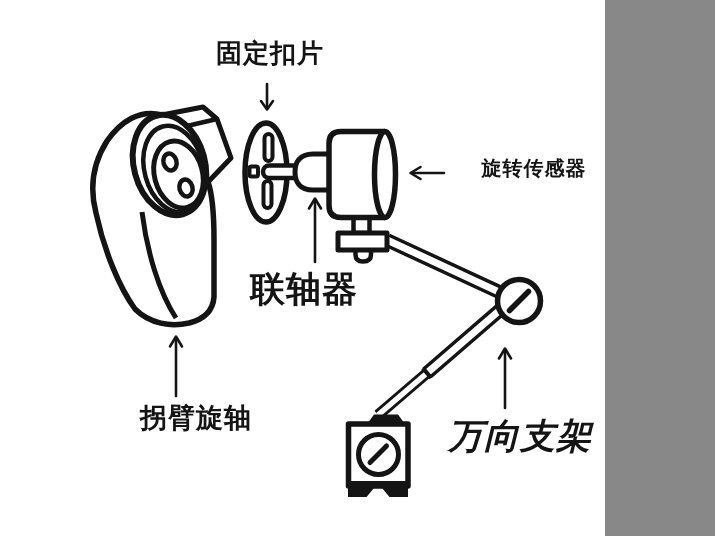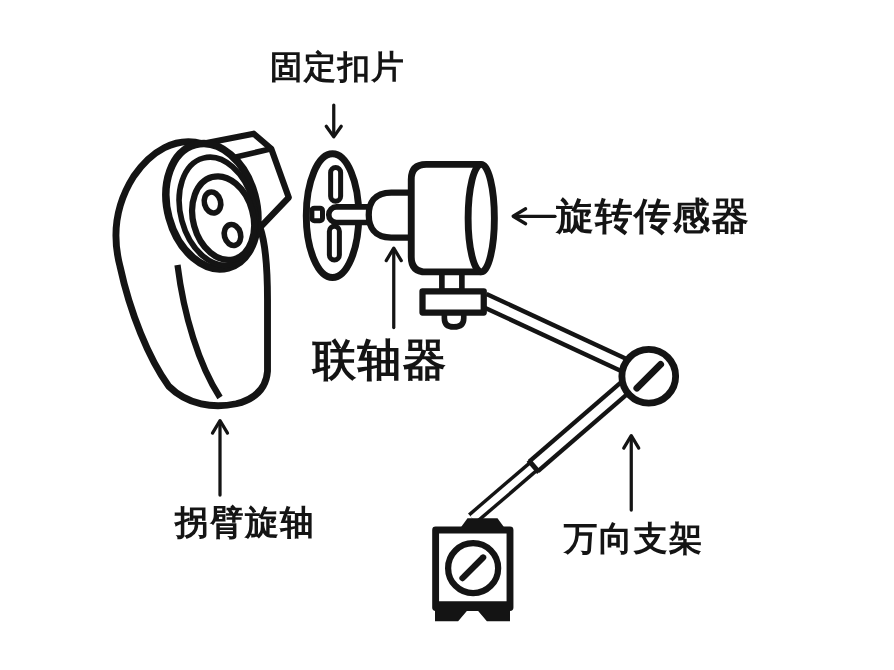--- a/index.html
+++ b/index.html
@@ -1,38 +1,38 @@
 <!DOCTYPE html>
 <html><head>
 <meta charset="utf-8">
 <style>
   html,body{margin:0;padding:0;background:#888;}
   #stage{
     position:relative;
-    width:715px;height:536px;
+    width:605px;height:536px;
     background:#ffffff;
     overflow:hidden;
     font-family:"Liberation Sans","DejaVu Sans",sans-serif;
   }
   #stage svg{position:absolute;left:0;top:0;}
   .part-label{
     position:absolute;
     color:#141414;
     font-weight:800;
     text-align:center;
     white-space:nowrap;
     letter-spacing:1px;
     line-height:1.1;
     user-select:none;
   }
   #lbl-fixing-clip     {left:213px; top:39px;  width:114px; font-size:26px;}
-  #lbl-rotation-sensor {left:445px; top:157px; width:142px; font-size:30px;}
+  #lbl-rotation-sensor {left:463px; top:157px; width:142px; font-size:20px;}
   #lbl-coupling        {left:250px; top:270px; width:92px;  font-size:35px;}
   #lbl-crank-arm       {left:115px; top:404px; width:122px; font-size:27px;margin-left:20px;}
-  #lbl-bracket         {left:448px; top:417px; width:118px; font-size:27px;}
+  #lbl-bracket         {left:448px; top:417px; width:118px; font-size:35px;font-style:italic;}
 </style>
 </head>
 <body>
 
 <div id="stage">
 
   <svg width="715" height="536" viewBox="0 0 715 536" stroke-linejoin="round" fill="none">
 
     <g>
       <path d="M162,115 C140,109 121,121 107,141 C93,163 89,186 96,213

